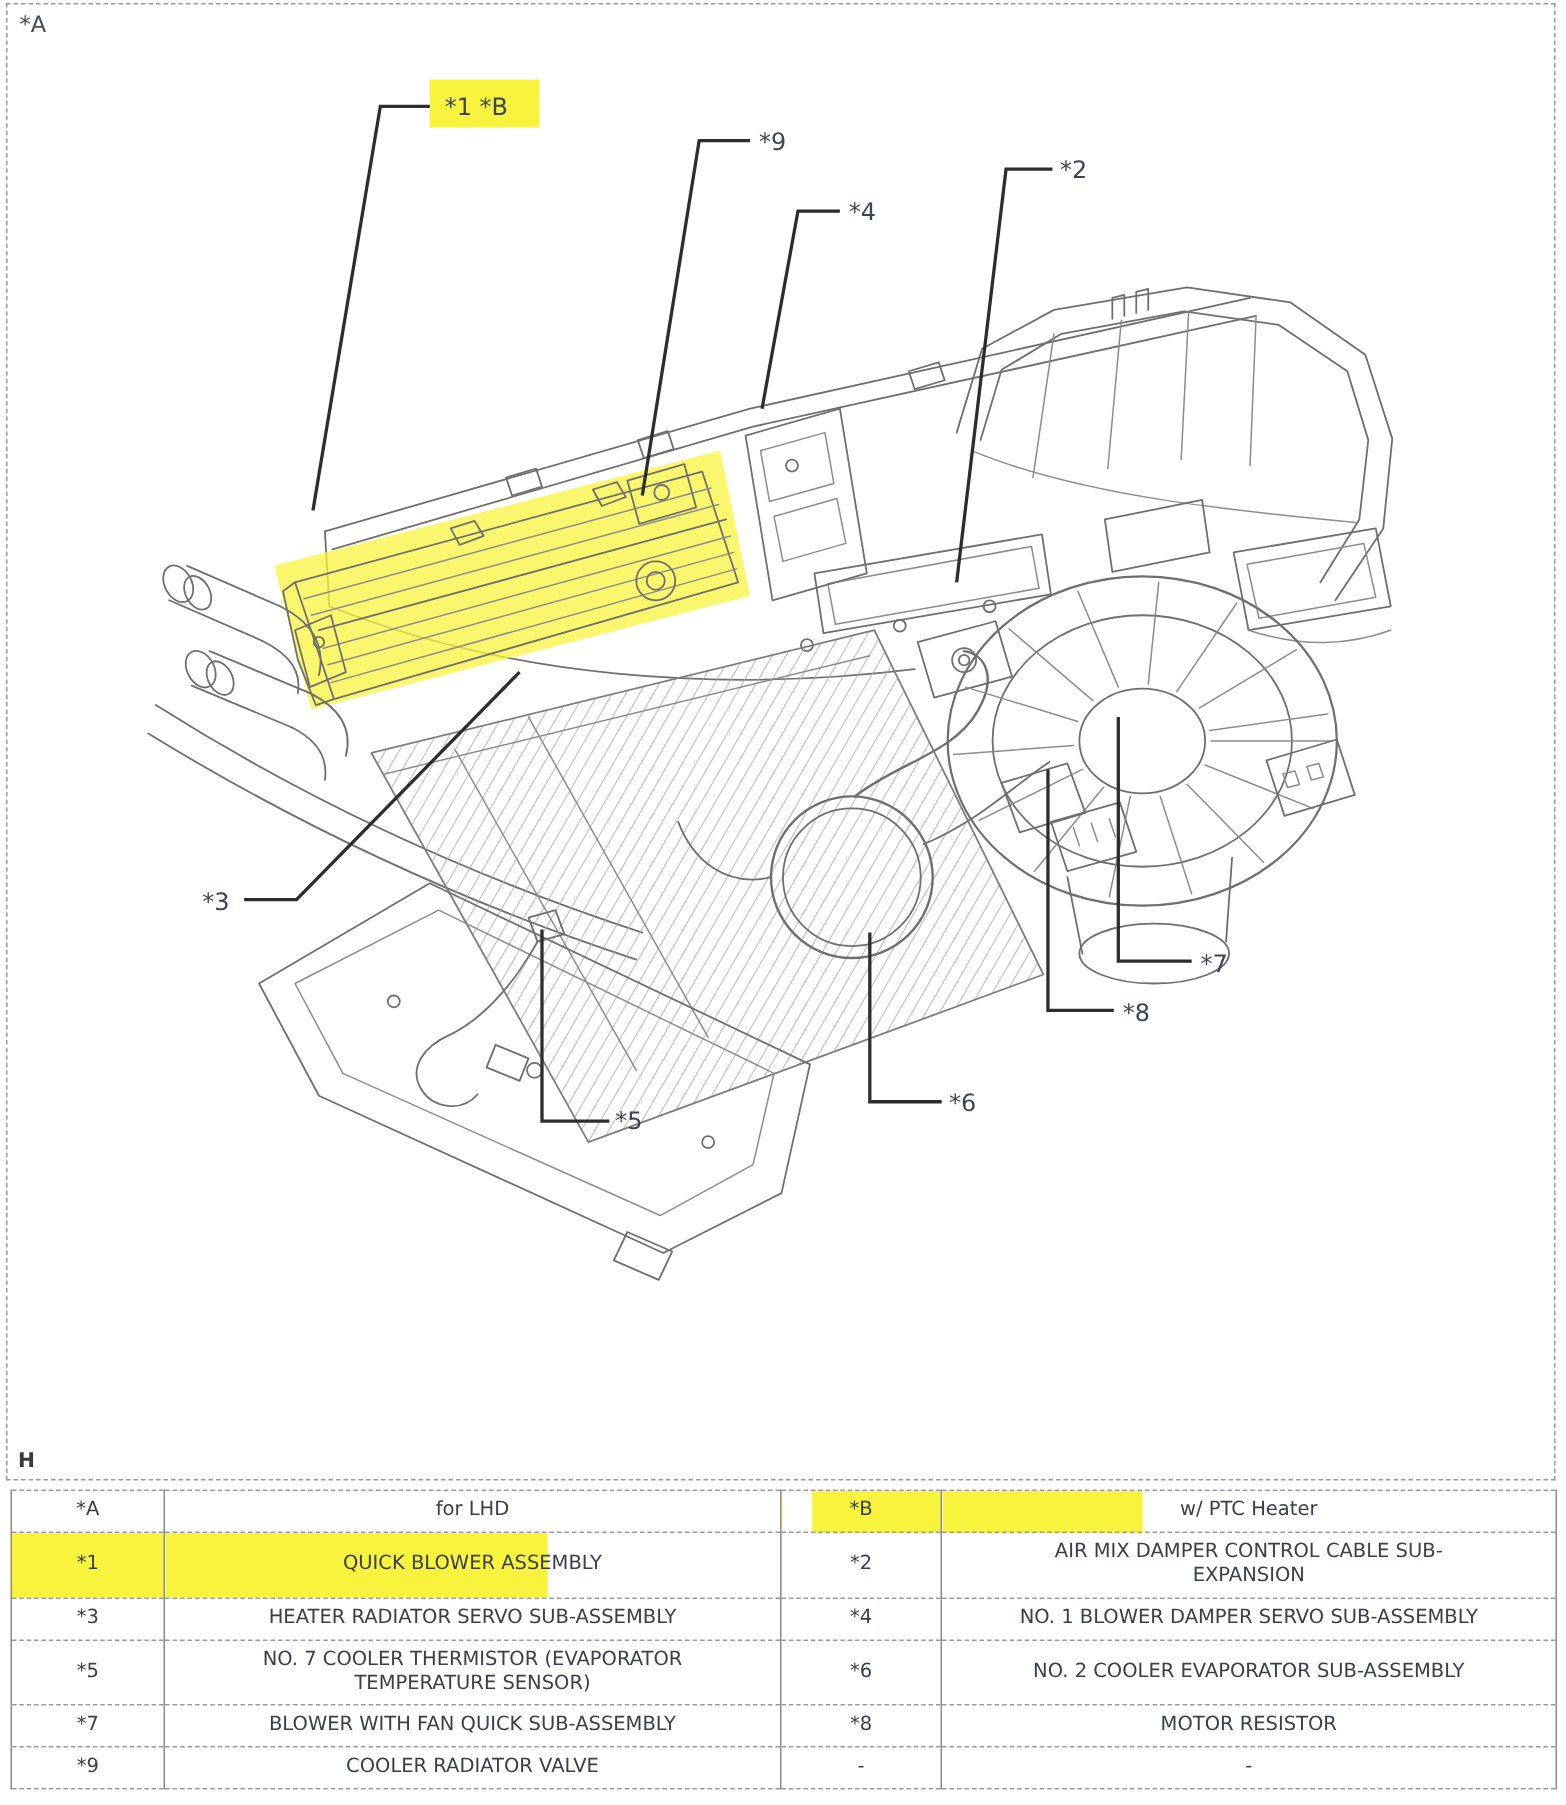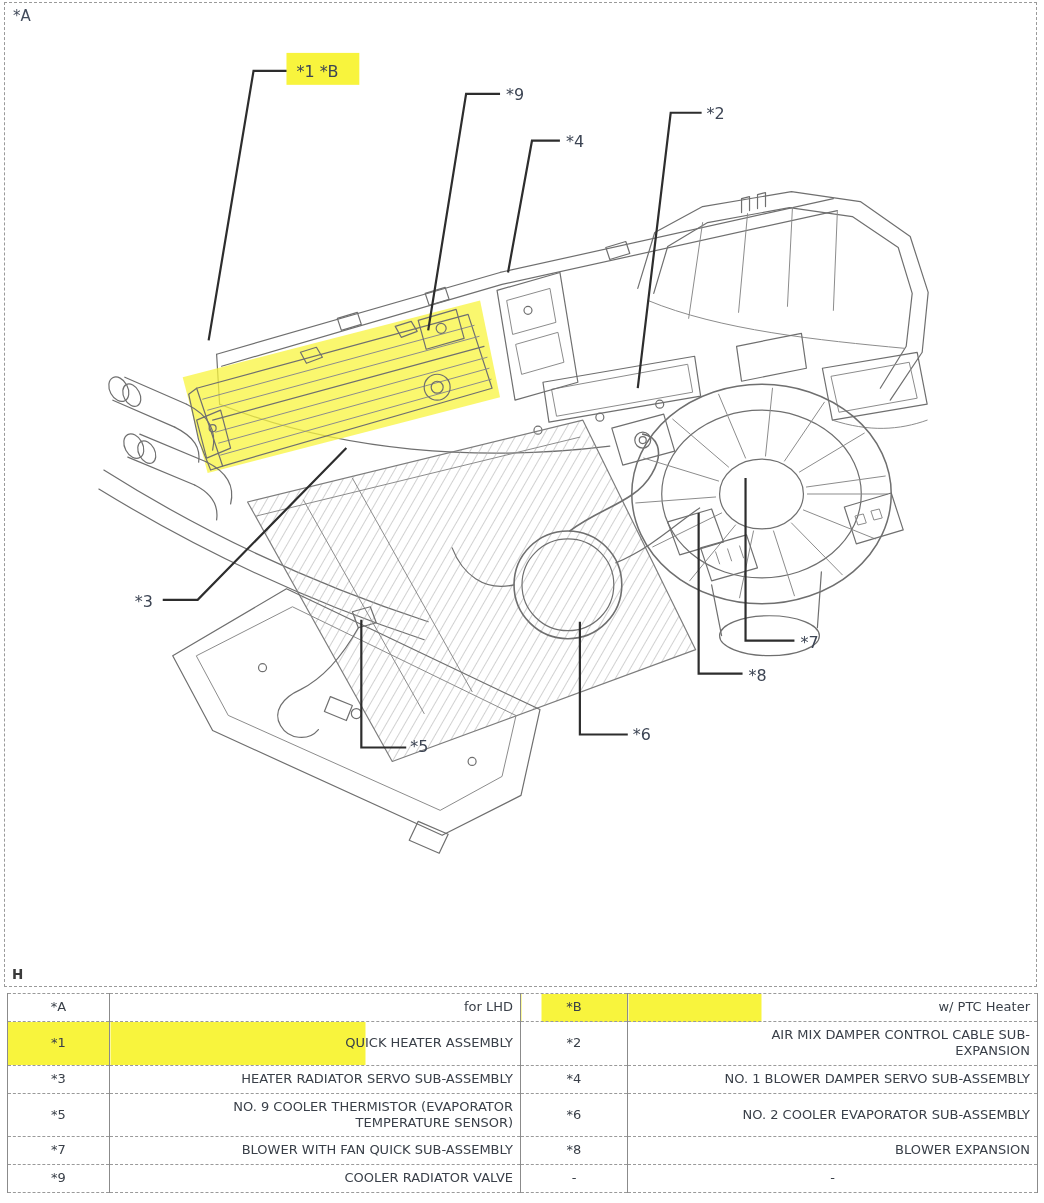--- a/index.html
+++ b/index.html
@@ -24,21 +24,21 @@
     border-collapse:collapse;table-layout:fixed;
     font-size:13px;color:#3a4049;
   }
   table.legend td{
     border-top:1px dashed #9a9a9a;border-bottom:1px dashed #9a9a9a;
     border-left:1px solid #8b8b8b;border-right:1px solid #8b8b8b;
     padding:5px 7px;height:28px;vertical-align:middle;line-height:1.25;
     box-sizing:border-box;
   }
   table.legend td.tag{text-align:center;}
-  table.legend td.desc{text-align:right;white-space:pre-line;}
+  table.legend td.desc{text-align:center;white-space:pre-line;}
   table.legend td.center{text-align:center;}
   .art{stroke:#6f6f6f;fill:none;stroke-width:1.2;stroke-linejoin:round;stroke-linecap:round;}
   .art .thin{stroke:#8c8c8c;stroke-width:1;}
   .callout-text{font-family:"DejaVu Sans","Liberation Sans",sans-serif;font-size:16px;}
 </style>
 </head>
 <body>
 
 <div class="figure-box">
   <span class="variant-label">*A</span>
@@ -211,43 +211,43 @@
   </colgroup>
   <tbody id="legend-body">
       <tr>
         <td class="tag">*A</td>
         <td class="desc">for LHD</td>
         <td class="tag" style="background: linear-gradient(90deg, transparent 20px, rgb(248, 244, 61) 20px);">*B</td>
         <td class="desc" style="background: linear-gradient(90deg, rgb(248, 244, 61) 133px, transparent 133px);">w/ PTC Heater</td>
       </tr>
       <tr>
         <td class="tag" style="background: rgb(248, 244, 61);">*1</td>
-        <td class="desc" style="background: linear-gradient(90deg, rgb(248, 244, 61) 255px, transparent 255px);">QUICK HEATER ASSEMBLY</td>
+        <td class="desc" style="background: linear-gradient(90deg, rgb(248, 244, 61) 255px, transparent 255px);">QUICK BLOWER ASSEMBLY</td>
         <td class="tag">*2</td>
         <td class="desc">AIR MIX DAMPER CONTROL CABLE SUB-
 EXPANSION</td>
       </tr>
       <tr>
         <td class="tag">*3</td>
         <td class="desc">HEATER RADIATOR SERVO SUB-ASSEMBLY</td>
         <td class="tag">*4</td>
         <td class="desc">NO. 1 BLOWER DAMPER SERVO SUB-ASSEMBLY</td>
       </tr>
       <tr>
         <td class="tag">*5</td>
-        <td class="desc">NO. 9 COOLER THERMISTOR (EVAPORATOR
+        <td class="desc">NO. 7 COOLER THERMISTOR (EVAPORATOR
 TEMPERATURE SENSOR)</td>
         <td class="tag">*6</td>
         <td class="desc">NO. 2 COOLER EVAPORATOR SUB-ASSEMBLY</td>
       </tr>
       <tr>
         <td class="tag">*7</td>
         <td class="desc">BLOWER WITH FAN QUICK SUB-ASSEMBLY</td>
         <td class="tag">*8</td>
-        <td class="desc">BLOWER EXPANSION</td>
+        <td class="desc">MOTOR RESISTOR</td>
       </tr>
       <tr>
         <td class="tag">*9</td>
         <td class="desc">COOLER RADIATOR VALVE</td>
         <td class="tag">-</td>
         <td class="desc center">-</td>
       </tr>
     </tbody>
 </table>
 

